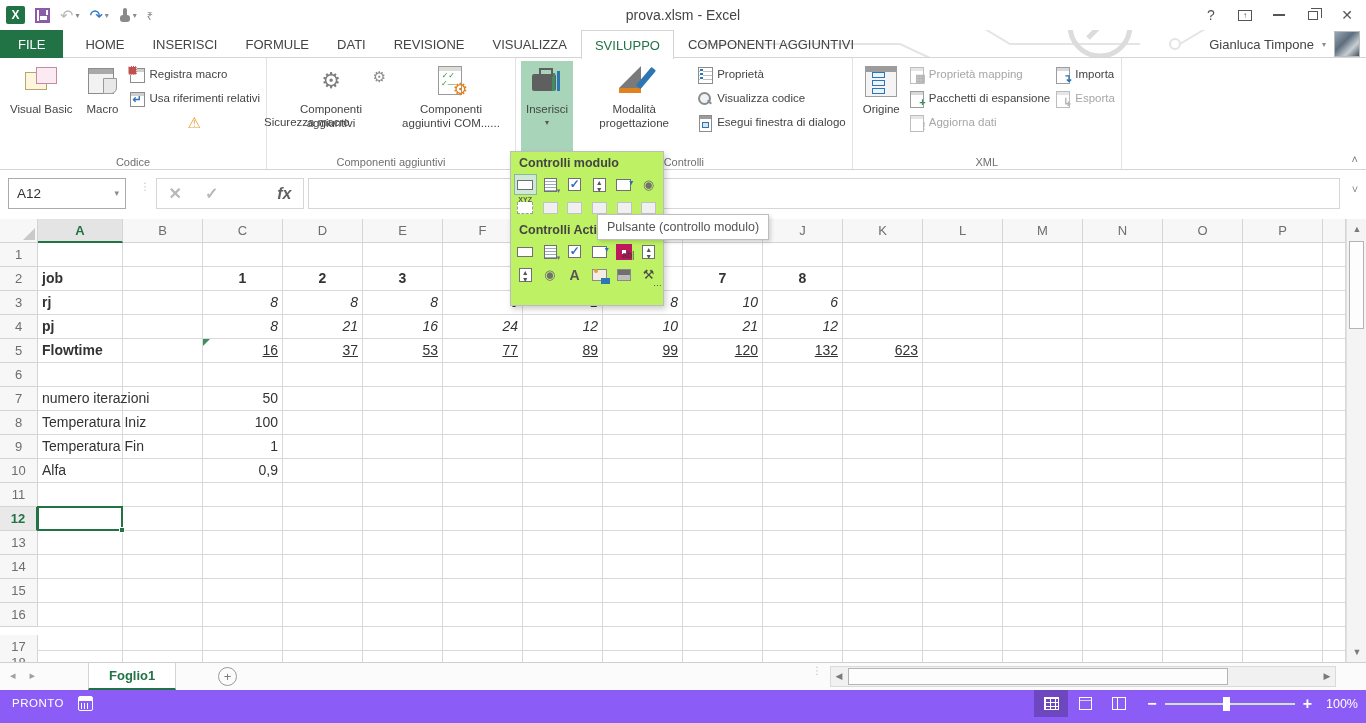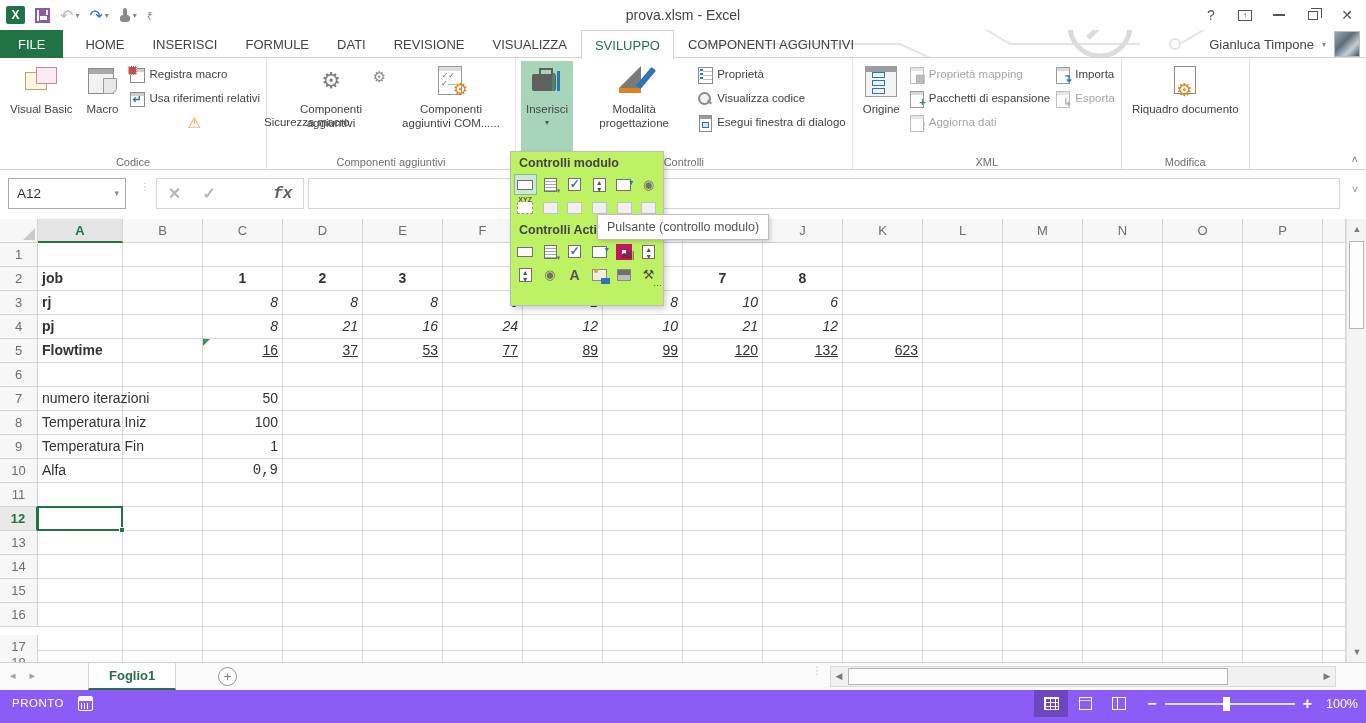--- a/index.html
+++ b/index.html
@@ -119,21 +119,21 @@
   .ci-faint { width:15px; height:12px; border:1px solid #c2c2c2; background:#f0f0f0; }
   .tooltip { position:absolute; left:597px; top:214px; height:26px; background:#fff; border:1px solid #bdbdbd; box-shadow:2px 2px 4px rgba(0,0,0,.15); color:#555; font-size:12.5px; line-height:24px; padding:0 9px; white-space:nowrap; z-index:50; }
 
   
   .fbar { position:absolute; left:0; top:171px; width:1366px; height:48px; background:#fff; z-index:5; }
   .namebox { position:absolute; left:8px; top:7px; width:118px; height:31px; border:1px solid #ababab; background:#fff; font-size:13.5px; color:#333; line-height:29px; padding-left:8px; }
   .namebox .nb-dd { position:absolute; right:6px; top:0; font-size:9px; color:#8a8a8a; line-height:29px; }
   .fdots { position:absolute; left:140px; top:12px; color:#bdbdbd; font-size:10px; letter-spacing:0; line-height:7px; }
   .fbtns { position:absolute; left:156px; top:7px; width:148px; height:31px; border:1px solid #d6d6d6; background:#fff; display:flex; align-items:center; justify-content:space-around; }
   .fbtn-x, .fbtn-v { color:#b8b8b8; font-size:16px; font-weight:bold; }
-  .fbtn-fx { color:#5f5f5f; font-size:16px; font-style:italic; font-family:Liberation Mono, monospace; font-weight:bold;margin-left:36px; }
+  .fbtn-fx { color:#5f5f5f; font-size:16px; font-style:italic; font-family:Liberation Sans, sans-serif; font-weight:bold;margin-left:36px; }
   .finput { position:absolute; left:308px; top:7px; width:1032px; height:31px; border:1px solid #d6d6d6; background:#fff; }
   .fexpand { position:absolute; right:2px; top:12px; width:18px; height:22px; color:#8a8a8a; font-size:11px; text-align:center; }
 
   
   .grid { position:absolute; left:0; top:219px; width:1346px; height:443px; overflow:hidden; background:#fff; z-index:1; }
   .hdr { position:absolute; background:#f7f7f7; border-right:1px solid #d4d4d4; border-bottom:1px solid #d4d4d4; color:#6e6e6e; font-size:13px; display:flex; align-items:center; justify-content:center; }
   .hdr.colsel { background:#e4e4e4; color:#217346; font-weight:bold; border-bottom:2px solid #217346; }
   .hdr.rowsel { background:#e9e9e9; color:#217346; font-weight:bold; border-right:2px solid #217346; }
   .corner { position:absolute; left:0; top:0; width:38px; height:24px; background:#f7f7f7; border-right:1px solid #d4d4d4; border-bottom:1px solid #d4d4d4; }
   .corner:after { content:""; position:absolute; right:2px; bottom:2px; border-left:12px solid transparent; border-bottom:12px solid #c9c9c9; }
@@ -365,27 +365,20 @@
             <span>Importa</span>
           </div>
           <div class="smallbtn disabled">
             <span class="ic ic16 ic-card gray">
               <span class="ov gray">↳</span>
             </span>
             <span>Esporta</span>
           </div>
         </div>
         <div class="rgroup-label">XML</div>
-      </div>
-      <div class="rgroup">
-        <div class="bigbtn">
-          <span class="ic ic32 ic-docpanel"></span>
-          <span>Riquadro documento</span>
-        </div>
-        <div class="rgroup-label">Modifica</div>
       </div>
       <span class="ribbon-collapse">˄</span>
   </div>
 
   <div class="fbar">
     <div class="namebox"><span>A12</span><span class="nb-dd">▾</span></div>
     <div class="fdots">⋮</div>
     <div class="fbtns">
       <span class="fbtn-x">✕</span>
       <span class="fbtn-v">✓</span>
@@ -501,21 +494,21 @@
       <div class="cell u r" style="left: 683px; top: 120px; width: 79px; height: 24px;">120</div>
       <div class="cell u r" style="left: 763px; top: 120px; width: 79px; height: 24px;">132</div>
       <div class="cell u r" style="left: 843px; top: 120px; width: 79px; height: 24px;">623</div>
       <div class="cell" style="left: 38px; top: 168px; height: 24px;">numero iterazioni</div>
       <div class="cell r" style="left: 203px; top: 168px; width: 79px; height: 24px;">50</div>
       <div class="cell" style="left: 38px; top: 192px; height: 24px;">Temperatura Iniz</div>
       <div class="cell r" style="left: 203px; top: 192px; width: 79px; height: 24px;">100</div>
       <div class="cell" style="left: 38px; top: 216px; height: 24px;">Temperatura Fin</div>
       <div class="cell r" style="left: 203px; top: 216px; width: 79px; height: 24px;">1</div>
       <div class="cell" style="left: 38px; top: 240px; height: 24px;">Alfa</div>
-      <div class="cell r" style="left: 203px; top: 240px; width: 79px; height: 24px; font-family: Liberation Mono, monospace;">0,9</div>
+      <div class="cell r" style="left: 203px; top: 240px; width: 79px; height: 24px;">0,9</div>
       <div class="tri-green" style="left: 203px; top: 120px;"></div>
       <div class="selbox" style="left: 37px; top: 287px; width: 86px; height: 25px;">
         <span class="fill"></span>
       </div>
     </div>
 
   <div class="vscroll">
     <span class="arr" style="top:0;">▲</span>
     <div class="vthumb"></div>
     <span class="arr" style="bottom:0;">▼</span>

